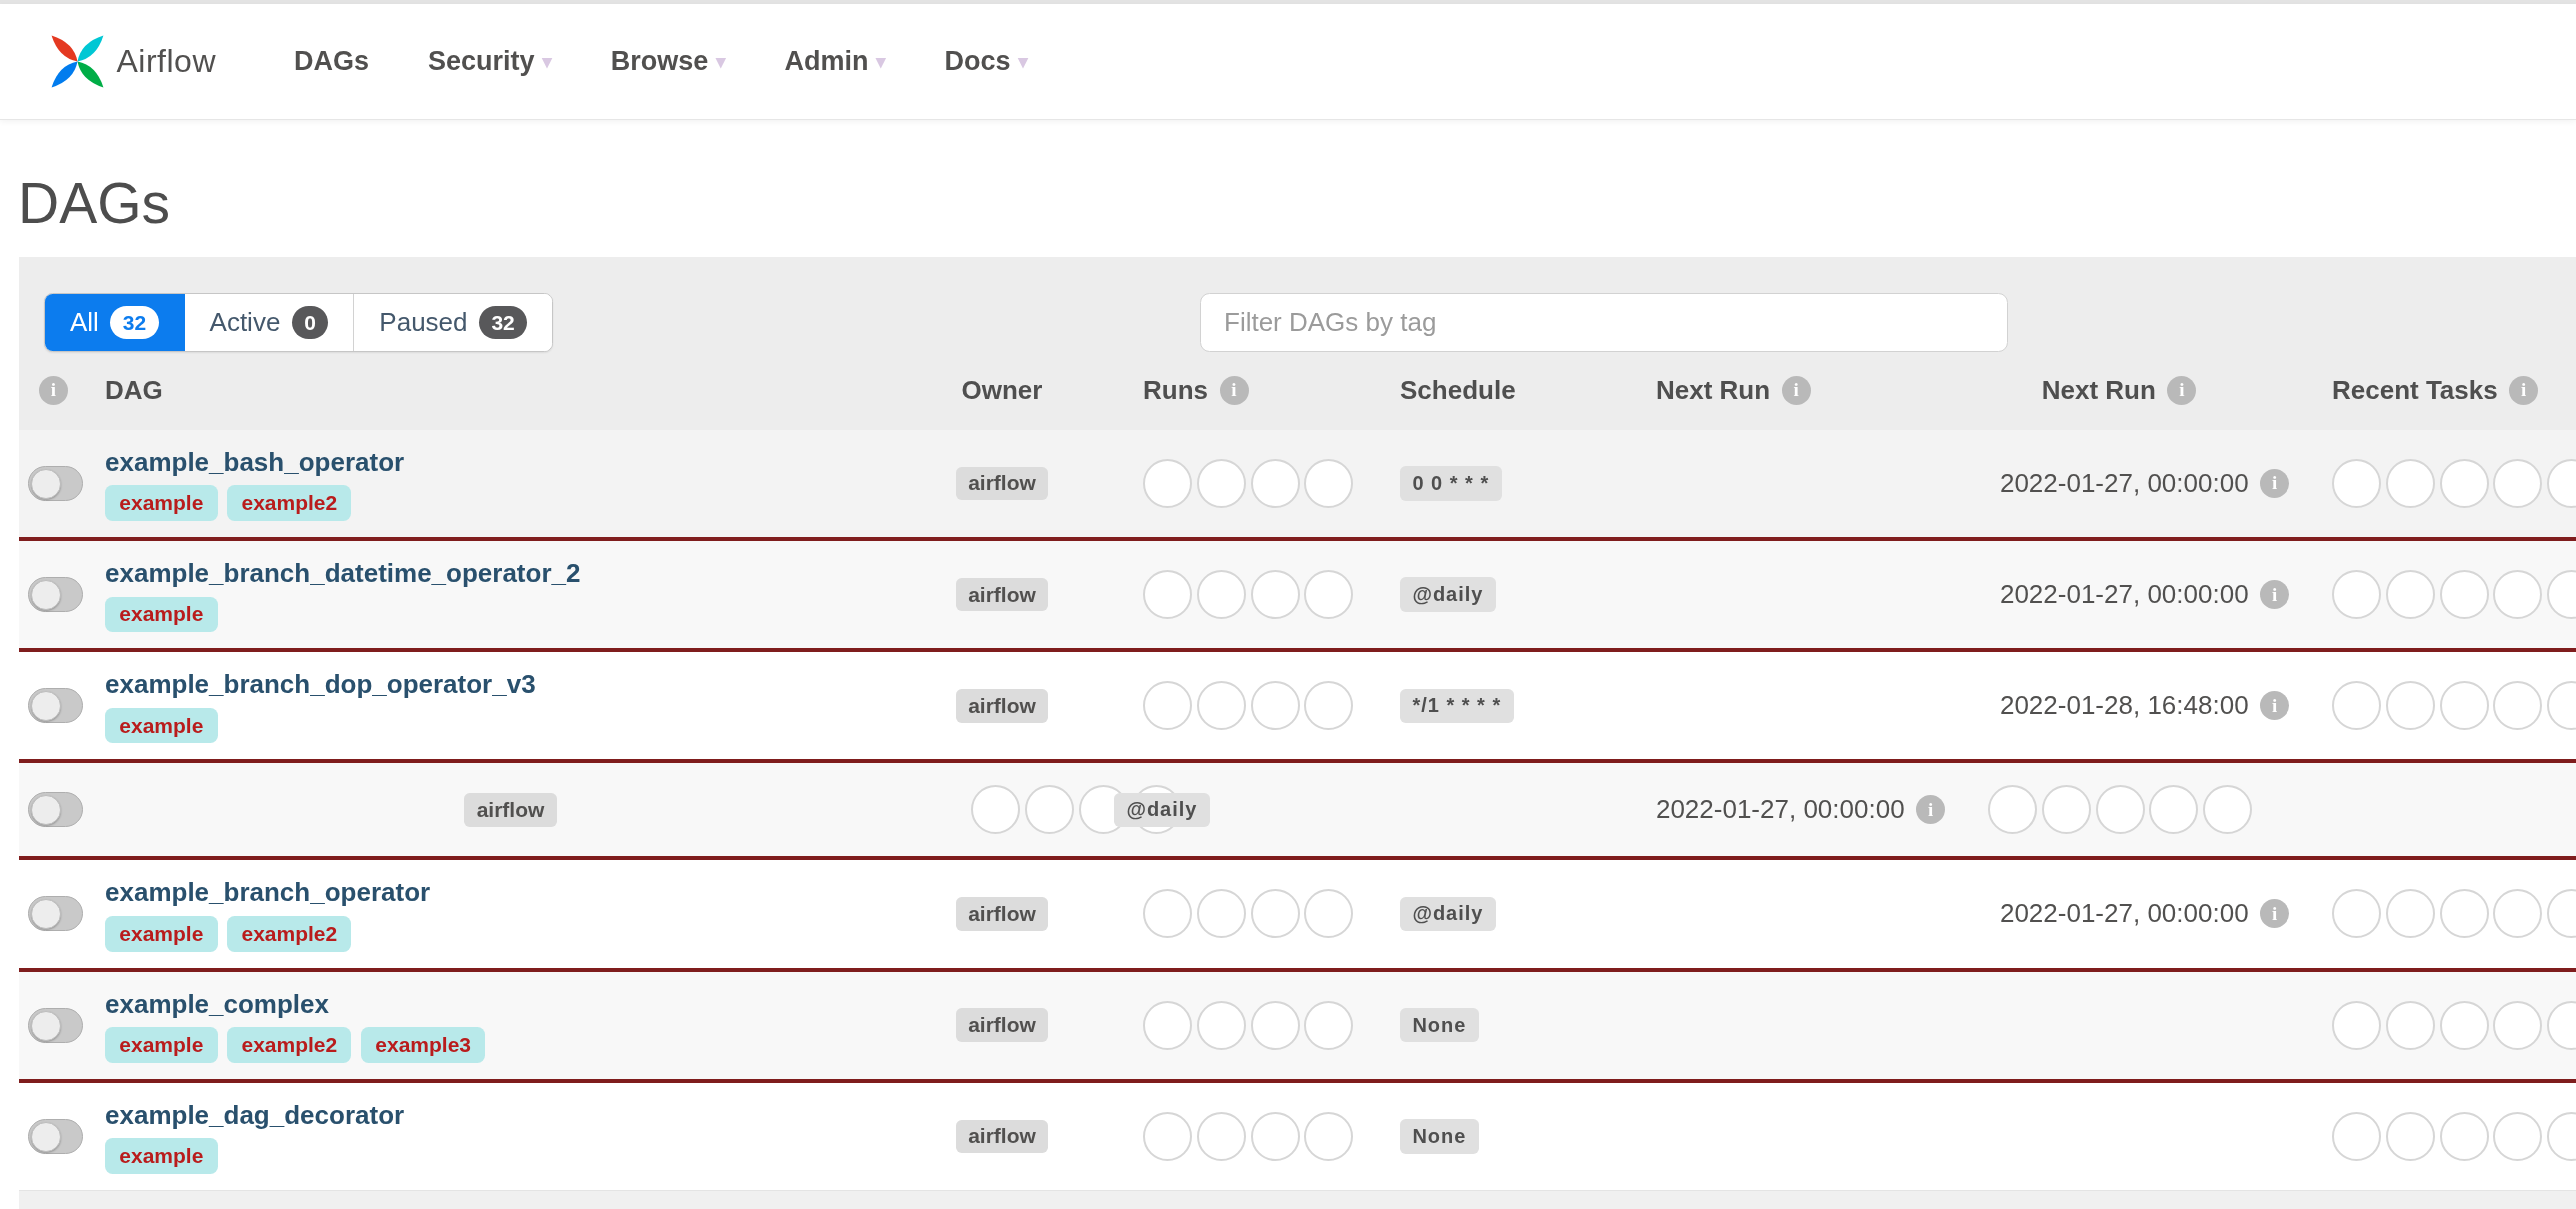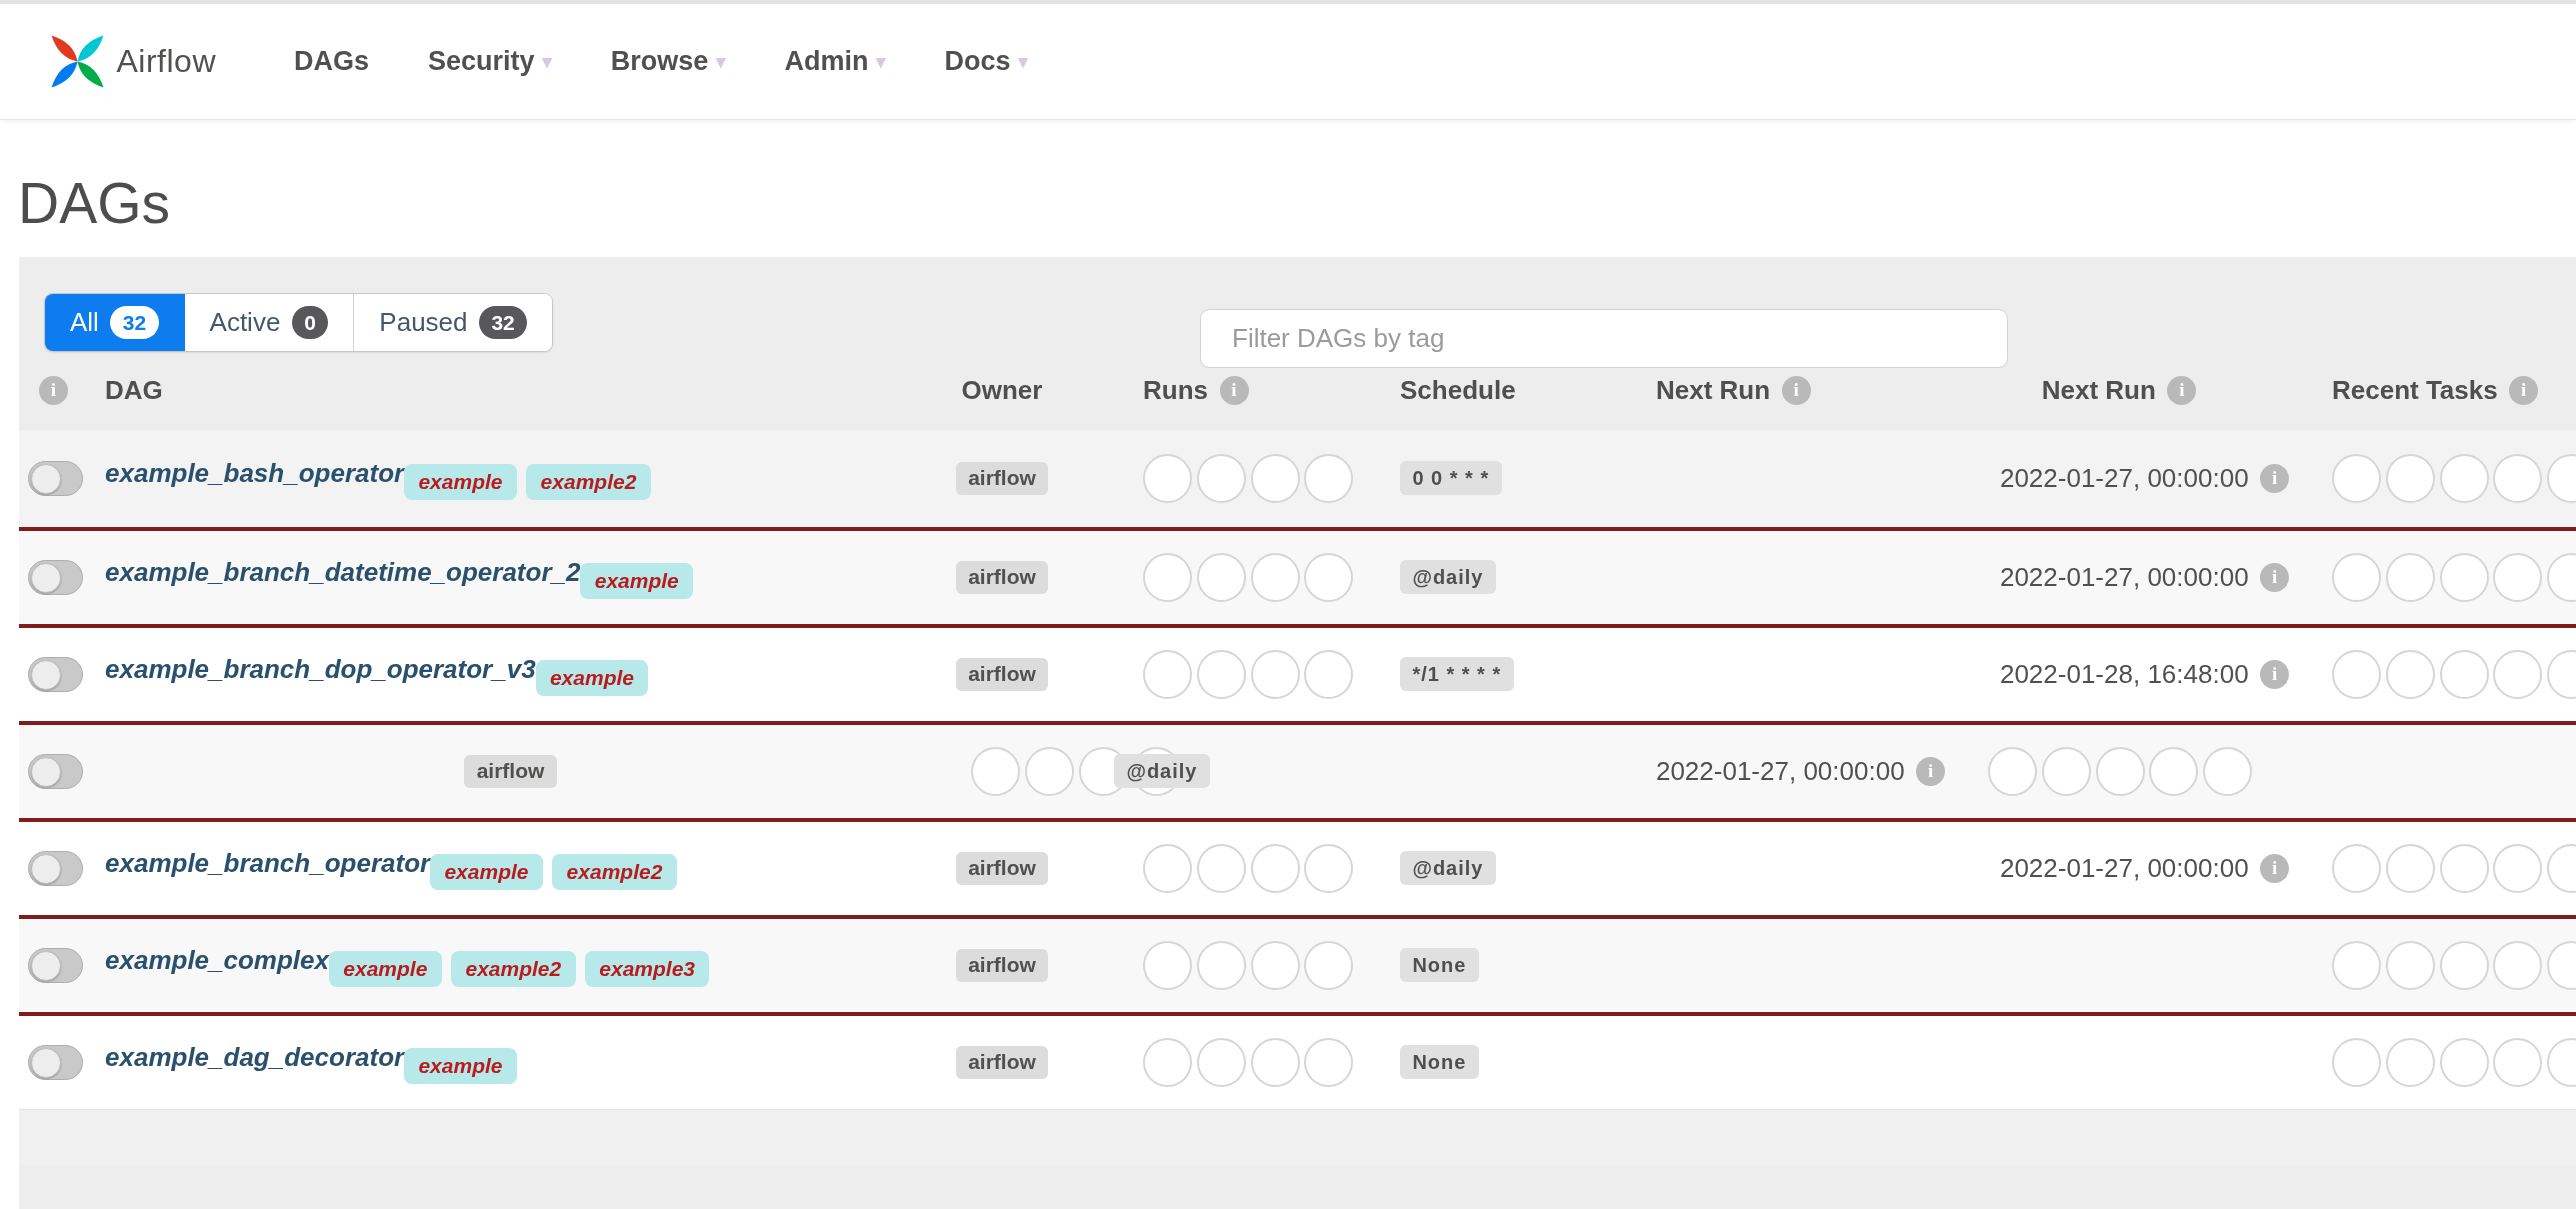--- a/index.html
+++ b/index.html
@@ -33,23 +33,23 @@
                overflow:hidden; background:#fff; box-shadow:0 1px 1.9px rgba(0,0,0,.08); }
   .tab { display:flex; align-items:center; gap:11.5px; height:57px; padding:5px 25px;
          font-size:26px; color:#44586c; background:#fff; cursor:pointer;
          border-right:1px solid #d2d2d2; }
   .tab:last-child { border-right:none; }
   .tab.active { background:#0c7cee; color:#fff; border-right-color:#0c7cee; }
   .tab-badge { border-radius:953px; background:#58585a; color:#fff; font-size:21px;
                font-weight:700; padding:3.8px 12.4px; line-height:1.2; min-width:32px; text-align:center; }
   .tab.active .tab-badge { background:#fff; color:#0c7cee; }
 
-  .filter-input { position:absolute; left:1181px; top:52px; width:808px; height:59px;
+  .filter-input { position:absolute; left:1181px; top:36px; width:808px; height:59px;
                   border:1px solid #d2d2d2; border-radius:9.5px; font-size:26px;
-                  padding:0 31px; color:#51504f; outline:none;
+                  padding:0 23px; color:#51504f; outline:none;
                   font-family:"Liberation Sans", sans-serif; }
   .filter-input::placeholder { color:#9b9b9b; }
 
   
   .grid { display:grid;
           grid-template-columns:86px 811px 172px 286px 258px 315px 344px 285px;
           align-items:center; }
   .thead { height:79px; font-size:26px; font-weight:700; color:#4f4f4f; }
   .th { display:flex; align-items:center; gap:11.5px; }
   .th-lead { justify-content:center; padding-right:17px; }
@@ -77,21 +77,21 @@
   .cell-schedule { padding-left:26px; }
   .cell-nextrun { justify-content:flex-end; gap:11.5px; padding-right:1.9px; }
   .cell-recent { padding-left:41px; overflow:hidden; }
 
   .toggle { width:55px; height:35px; border-radius:18px; background:#c9c9c9;
             border:1px solid #aeaeae; position:relative; cursor:pointer; flex:none; }
   .toggle .knob { position:absolute; left:1.9px; top:1.9px; width:30px; height:30px;
                   border-radius:50%; background:#ededed; border:1px solid #bdbdbd;
                   box-shadow:0 1px 1.9px rgba(0,0,0,.25); }
 
-  .dag-main { display:flex; flex-direction:row; justify-content:center;font-style:italic; }
+  .dag-main { display:flex; flex-direction:column; justify-content:center; }
   .dag-link { font-size:26px; font-weight:700; color:#29506d; line-height:32px;
               text-decoration:none; cursor:pointer; }
   .tag-list { display:flex; gap:9.5px; margin-top:7.6px; }
   .tag { background:#b8e9ea; color:#b91c1c; font-size:21px; font-weight:600;
          padding:3.8px 14.3px; border-radius:7.6px; line-height:28px; cursor:pointer; }
 
   .owner-badge { background:#dcdcdc; color:#51504f; font-size:21px; font-weight:600;
                  padding:4.8px 12.4px; border-radius:5.7px; }
   .schedule-badge { background:#e0e0e0; color:#4f4f4f; font-size:20px; font-weight:700;
                     padding:5.7px 12.4px; border-radius:5.7px; letter-spacing:1px; }

